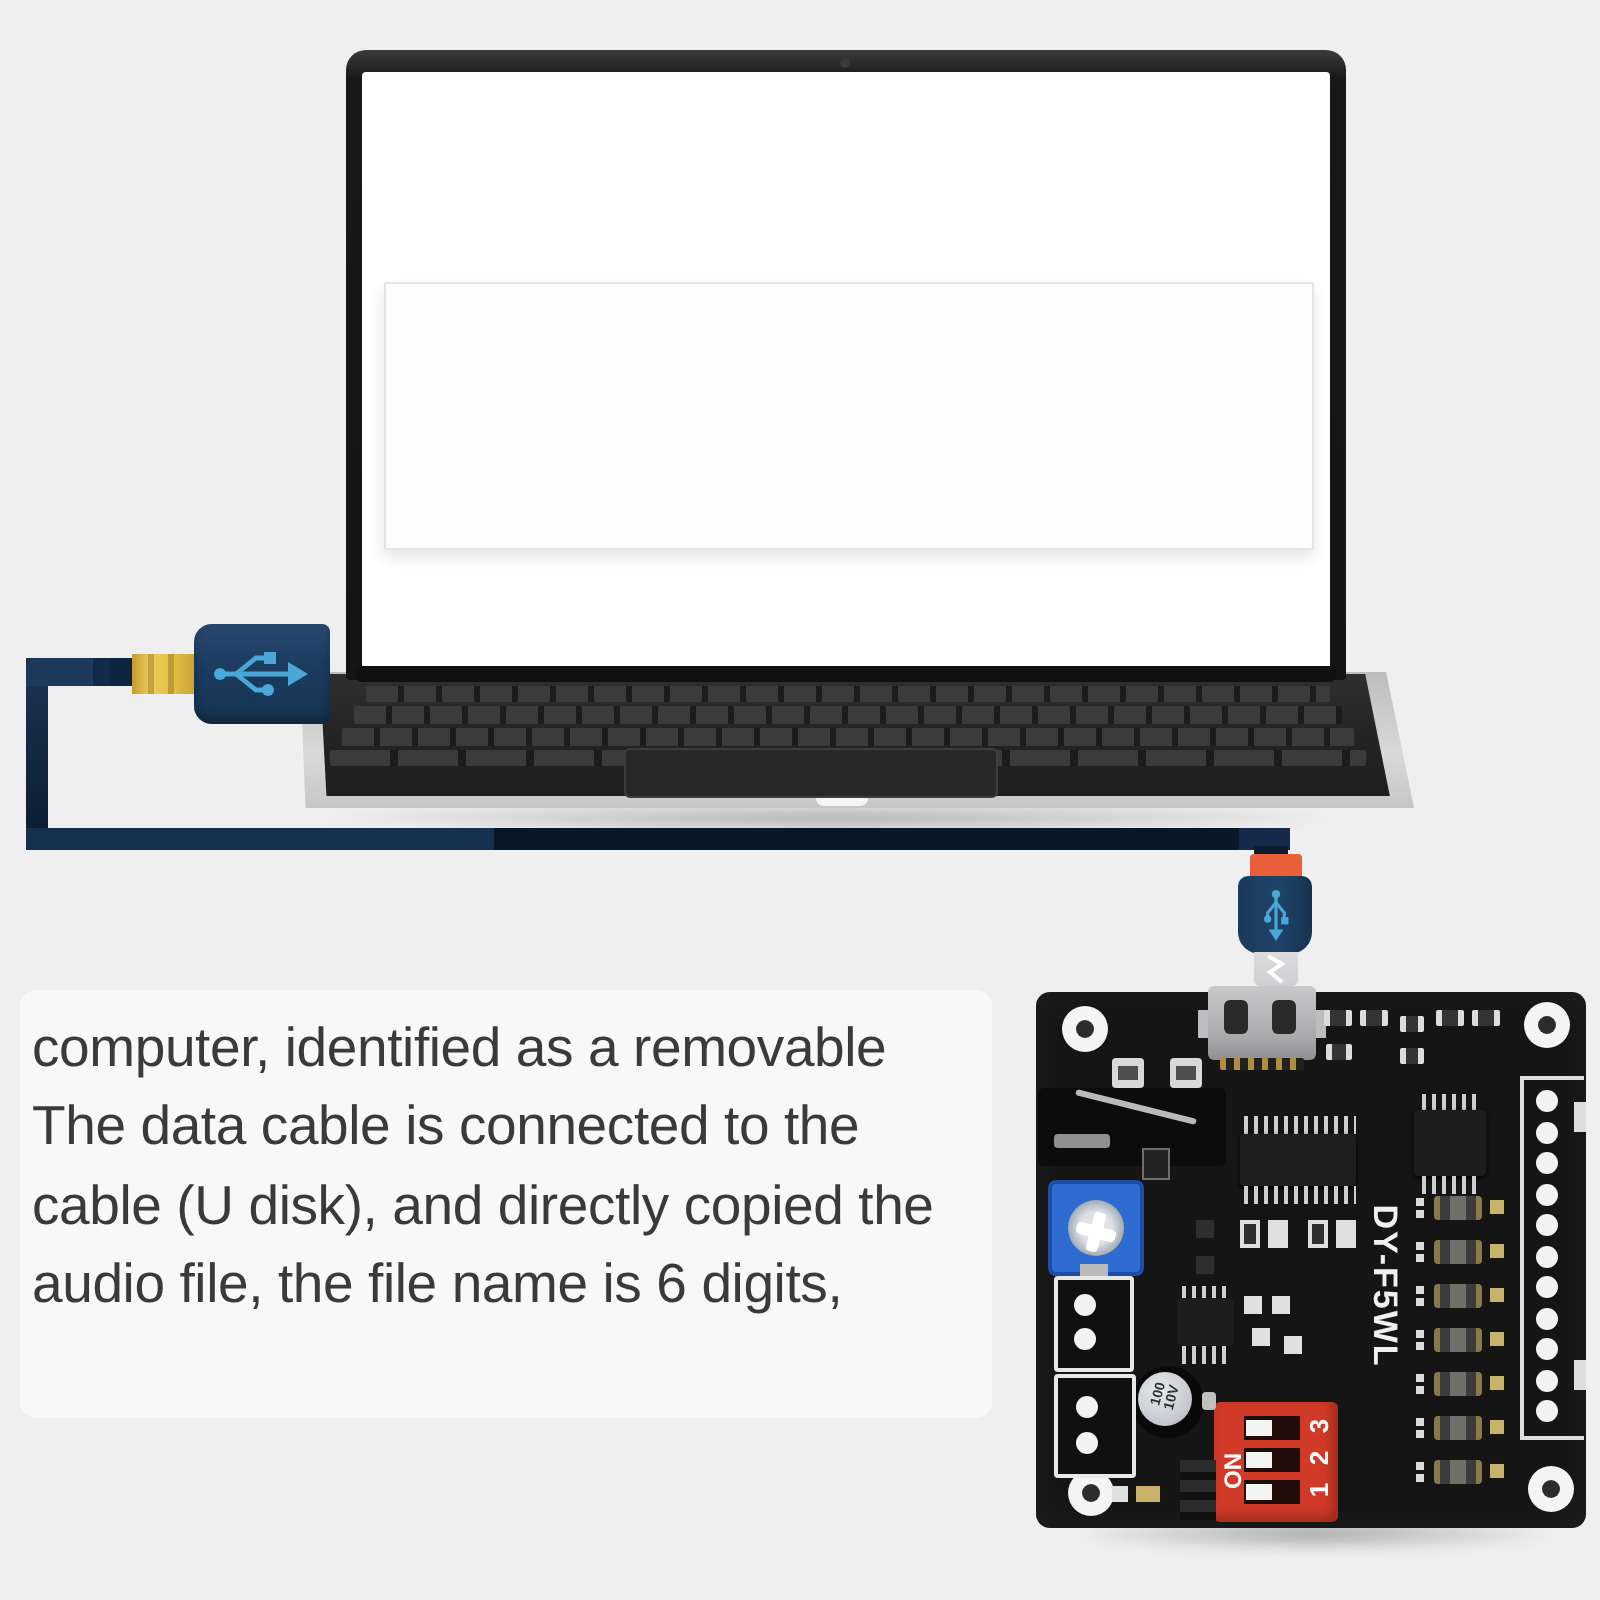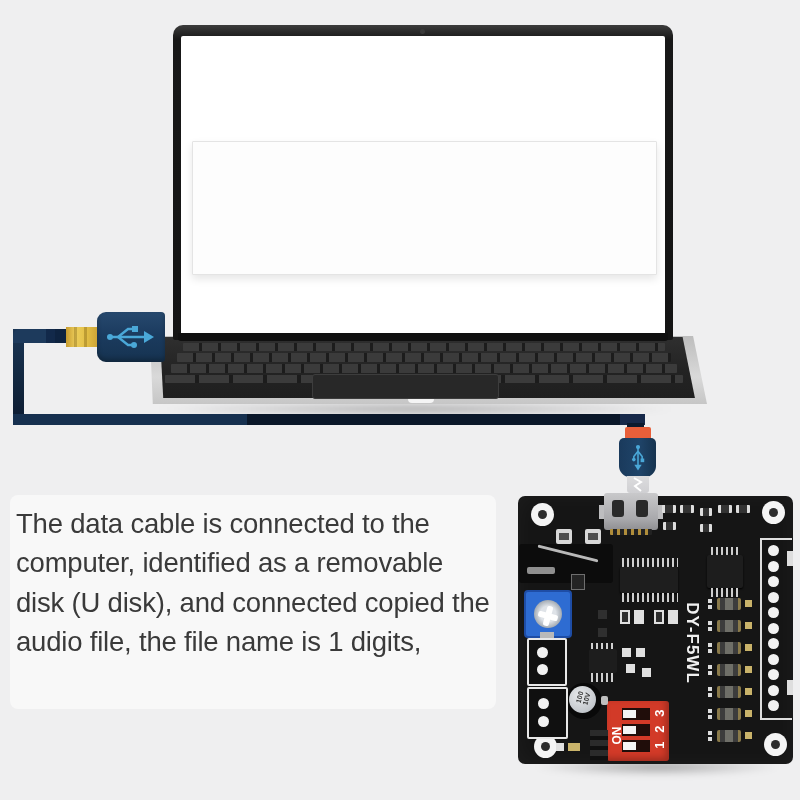--- a/index.html
+++ b/index.html
@@ -300,19 +300,19 @@
   <span class="padw" style="left:626px;top:664px;width:9px;height:9px"></span>
   <span class="padw" style="left:642px;top:668px;width:9px;height:9px"></span>
   <span class="padd" style="left:598px;top:610px;width:9px;height:9px"></span>
   <span class="padd" style="left:598px;top:628px;width:9px;height:9px"></span>
   <span class="padw" style="left:556px;top:743px;width:8px;height:8px"></span>
   <span class="padw" style="left:568px;top:743px;width:12px;height:8px;background:#c9b36a"></span>
   <div class="abs pad-grid"></div>
 
   <div class="abs text-panel"></div>
   <div class="abs instr">
+    <div>computer, identified as a removable</div>
     <div>The data cable is connected to the</div>
-    <div>computer, identified as a removable</div>
-    <div>disk (U disk), and connected copied the</div>
-    <div>audio file, the file name is 1 digits,</div>
+    <div>cable (U disk), and directly copied the</div>
+    <div>audio file, the file name is 6 digits,</div>
   </div>
 
 </div>
 
 </body></html>

